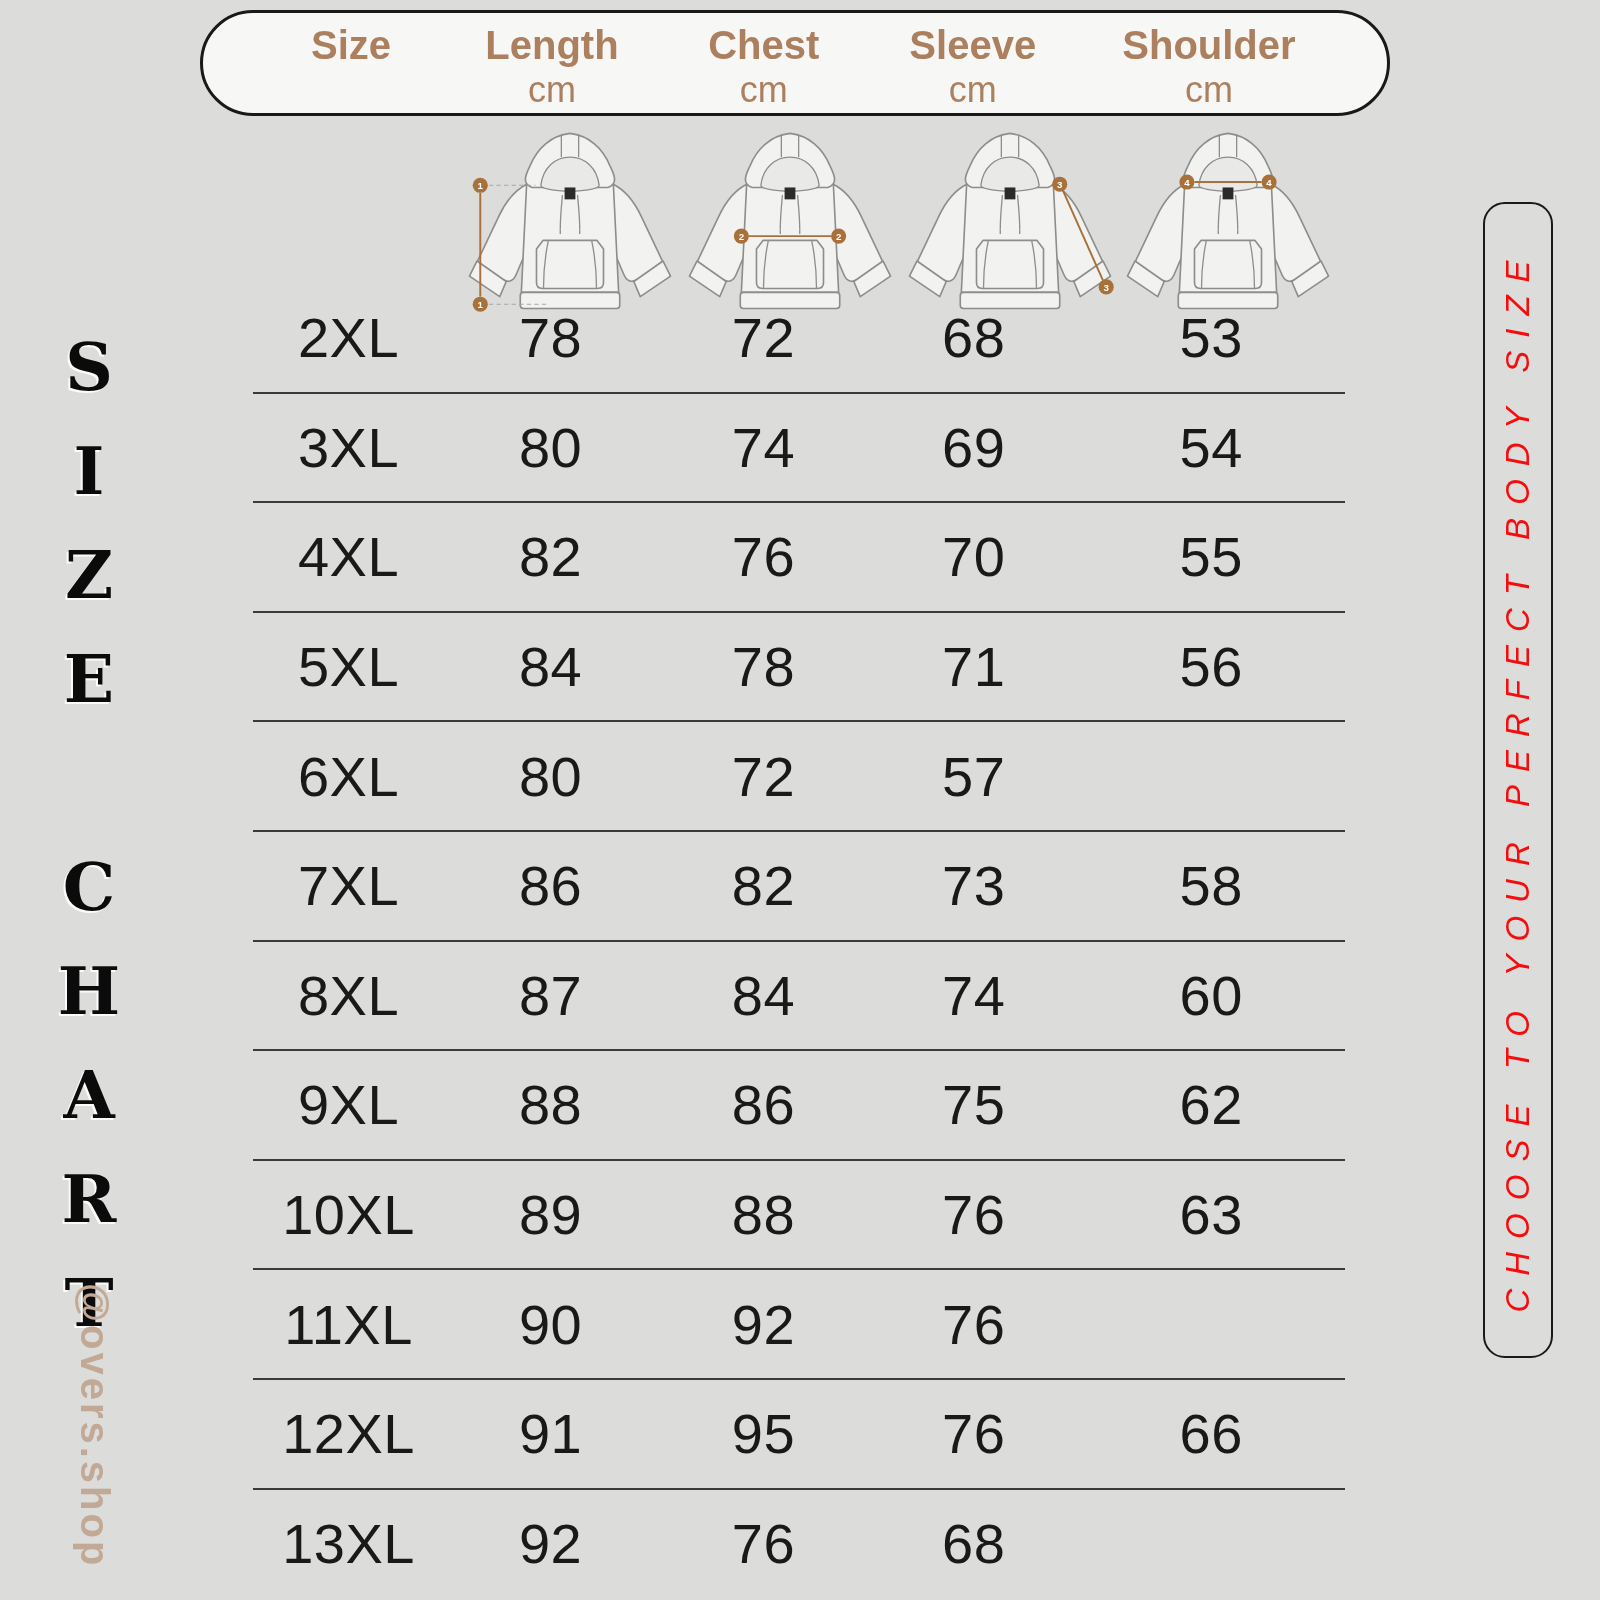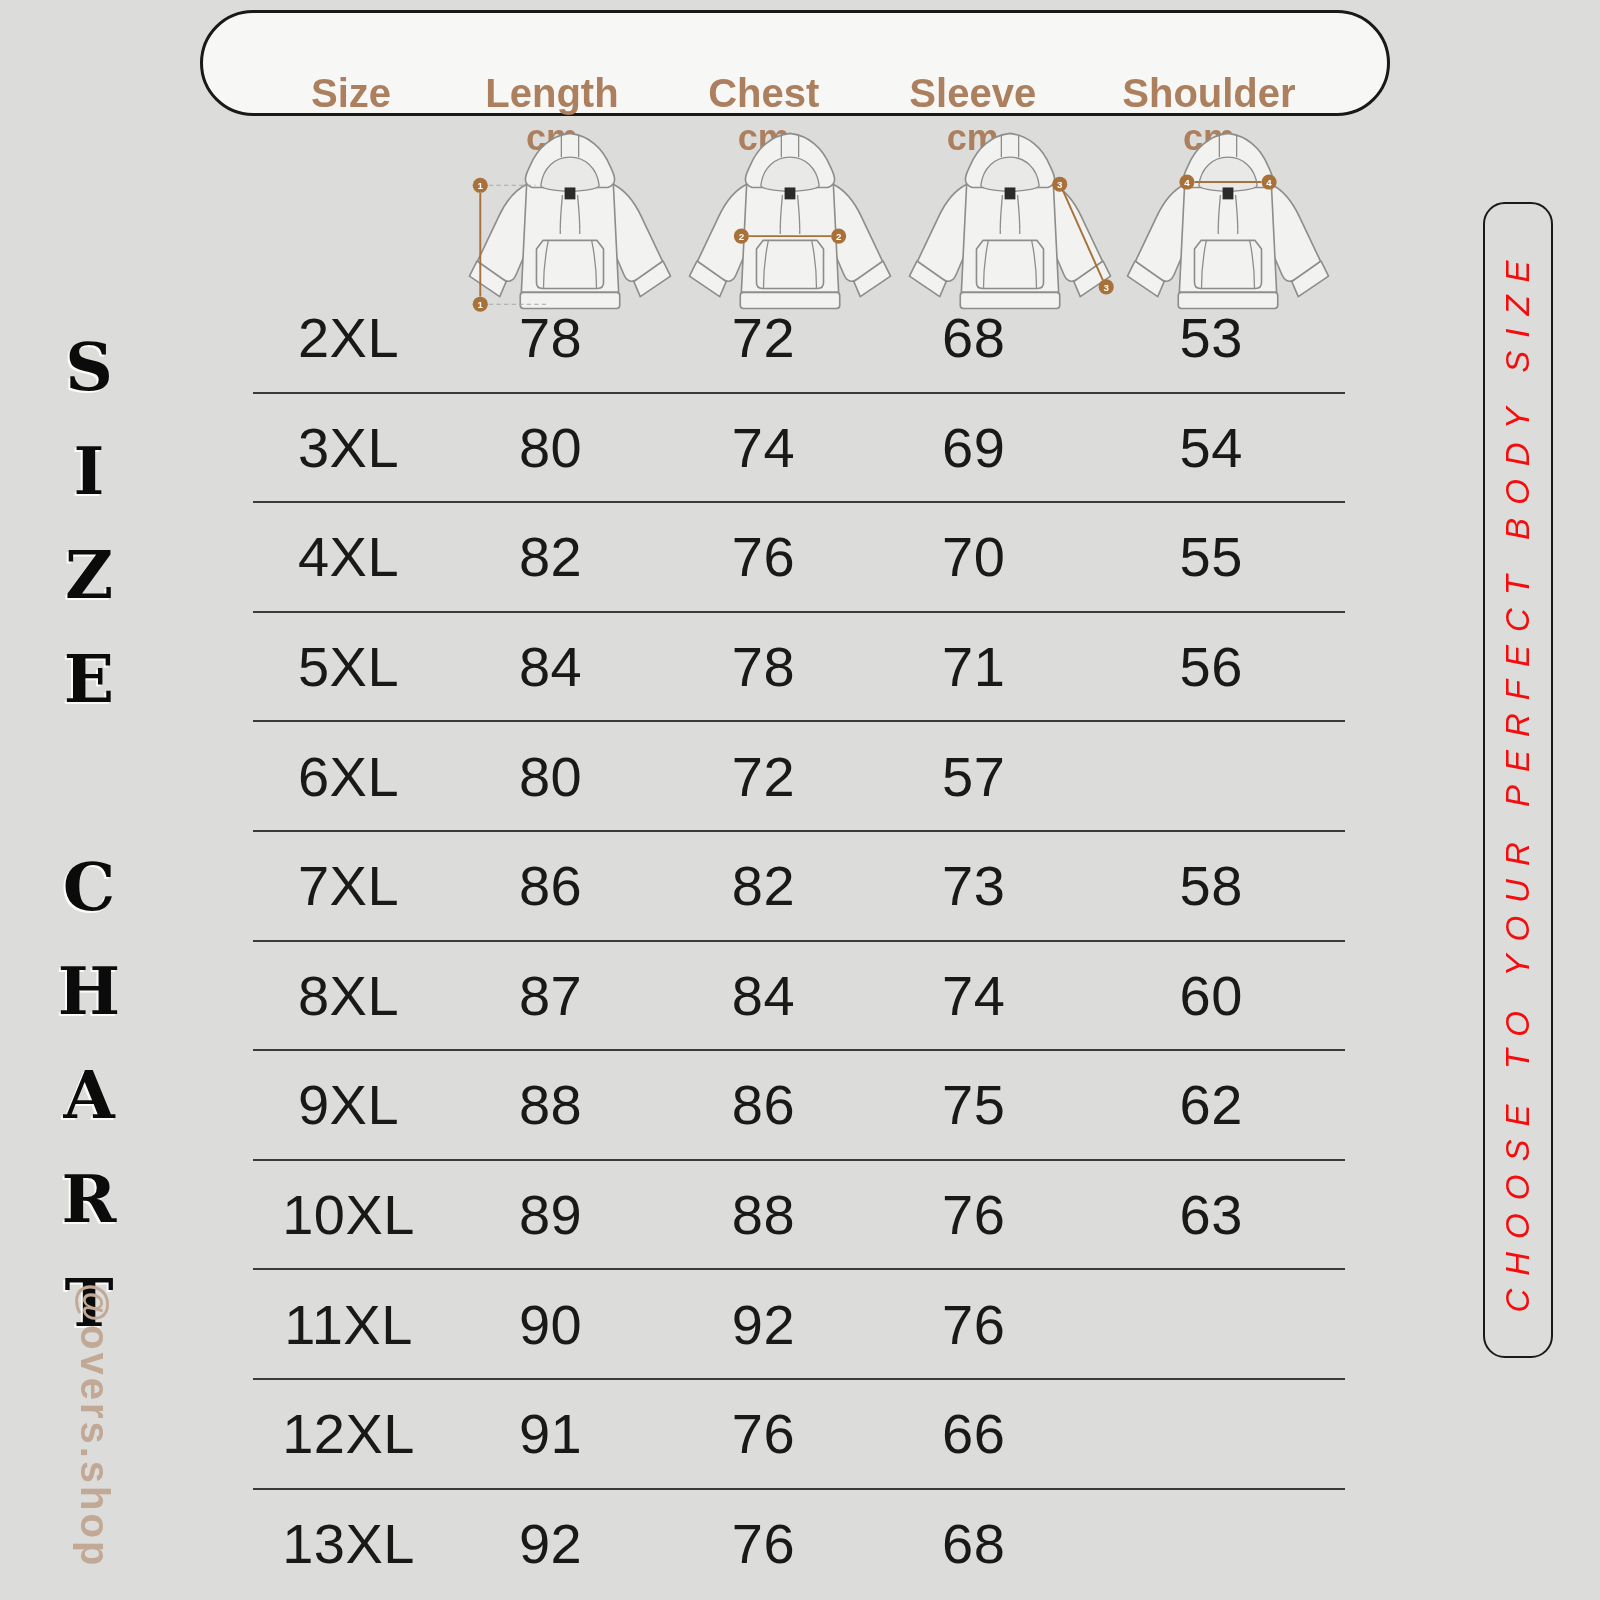--- a/index.html
+++ b/index.html
@@ -17,22 +17,22 @@
   }
 
   
   .pill{
     position:absolute;left:200px;top:10px;width:1190px;height:106px;
     background:#f7f7f5;border:3px solid #191919;border-radius:56px;
     box-sizing:border-box;padding:8px 45px 0 53px;
   }
   .pill-grid{display:grid;grid-template-columns:var(--cols);height:100%;}
   .hcell{display:flex;flex-direction:column;align-items:center;justify-content:flex-start;}
-  .hlabel{font-size:40px;font-weight:bold;color:var(--brown);line-height:48px;margin-top:48px;}
-  .hunit{font-size:36px;font-weight:bold;color:var(--brown);line-height:42px;}
+  .hlabel{font-size:40px;font-weight:bold;color:var(--brown);line-height:48px;}
+  .hunit{font-size:36px;font-weight:normal;color:var(--brown);line-height:42px;}
 
   
   .hoodie{position:absolute;top:128px;width:260px;height:200px;}
   .h1{left:440px;} .h2{left:660px;} .h3{left:880px;} .h4{left:1098px;}
   .garment{fill:#f2f2f0;stroke:#8d8d8b;stroke-width:1.5;stroke-linejoin:round;}
   .garment-open{fill:none;stroke:#8d8d8b;stroke-width:1.2;}
   .hood-inner{fill:#e9e9e7;stroke:#8d8d8b;stroke-width:1.2;}
   .lbl{fill:#2b2b2b;stroke:none;}
   .m-line{stroke:var(--marker);stroke-width:1.8;fill:none;}
   .m-dash{stroke:#a6a6a4;stroke-width:1;stroke-dasharray:4 3;fill:none;}
@@ -228,20 +228,21 @@
       </div>
       <div class="trow">
         <div class="tcell">11XL</div>
         <div class="tcell">90</div>
         <div class="tcell">92</div>
         <div class="tcell">76</div>
       </div>
       <div class="trow">
         <div class="tcell">12XL</div>
         <div class="tcell">91</div>
+        <div class="tcell">95</div>
         <div class="tcell">76</div>
         <div class="tcell">66</div>
       </div>
       <div class="trow">
         <div class="tcell">13XL</div>
         <div class="tcell">92</div>
         <div class="tcell">76</div>
         <div class="tcell">68</div>
       </div>
     </div>

